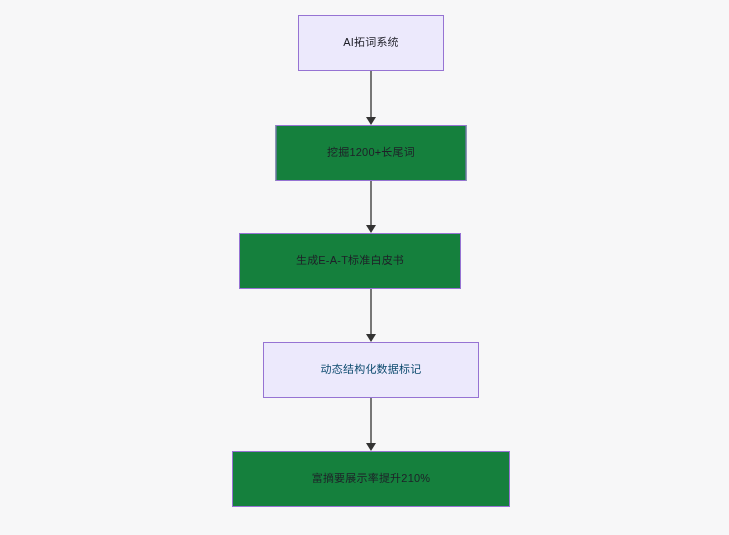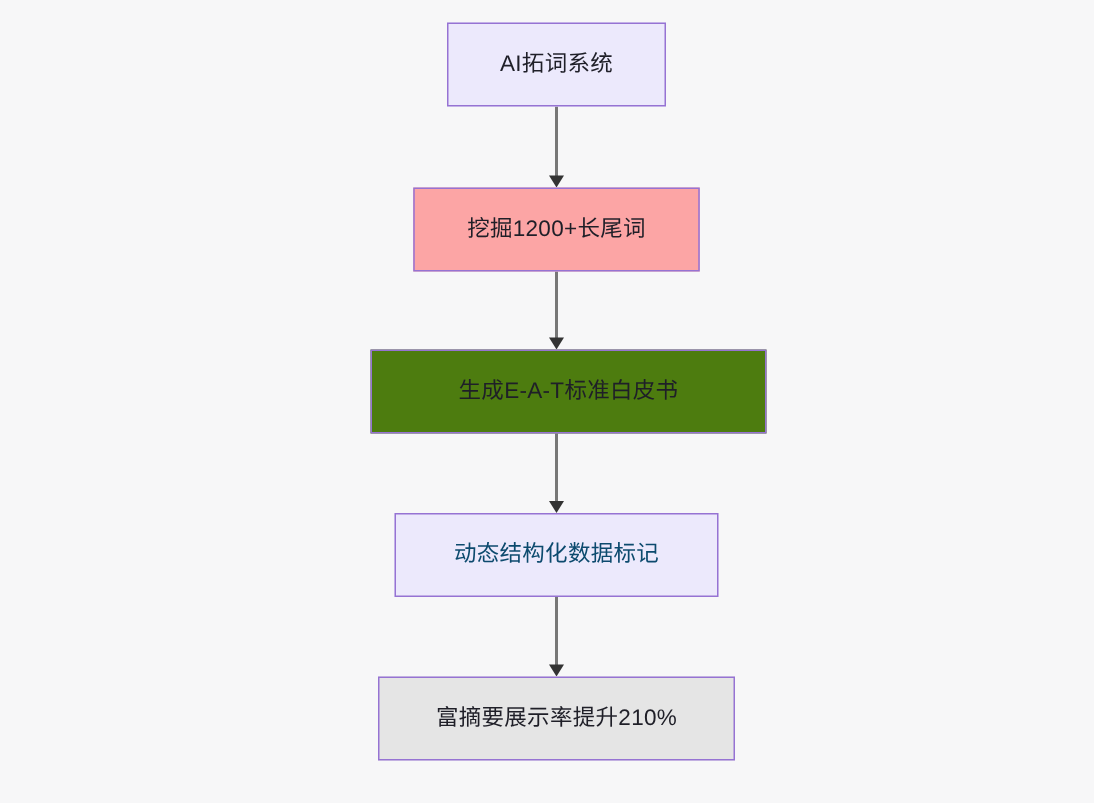--- a/index.html
+++ b/index.html
@@ -24,21 +24,21 @@
     box-sizing: border-box;
     background: #ece9fc;
     border: 1.8px solid #9673d3;
     border-radius: 0;
     display: flex;
     align-items: center;
     justify-content: center;
     transform: translateX(-50%);
   }
   .node-label {
-    font-size: 15px;
+    font-size: 11px;
     line-height: 1.2;
     color: #1f1f28;
     letter-spacing: 0.2px;
     white-space: nowrap;
     text-align: center;
   }
   .edge {
     position: absolute;
     transform: translateX(-50%);
     pointer-events: none;
@@ -79,25 +79,25 @@
       <div class="edge-line" style="height: 46px; background: rgb(119, 119, 119);"></div>
       <div class="edge-arrow" style="border-top-color: rgb(51, 51, 51);"></div>
     </div>
     <div class="edge" style="left: 371px; top: 398px; width: 12px; height: 53px;">
       <div class="edge-line" style="height: 46px; background: rgb(119, 119, 119);"></div>
       <div class="edge-arrow" style="border-top-color: rgb(51, 51, 51);"></div>
     </div>
     <div class="node" style="left: 371px; top: 15px; width: 146px; height: 56px; background: rgb(236, 233, 252); border-color: rgb(150, 115, 211);">
       <span class="node-label" style="color: rgb(31, 31, 40);">AI拓词系统</span>
     </div>
-    <div class="node" style="left: 371px; top: 125px; width: 191px; height: 56px; background: #fca5a5; border-color: rgb(150, 115, 211);">
+    <div class="node" style="left: 371px; top: 125px; width: 191px; height: 56px; background: #15803d; border-color: rgb(150, 115, 211);">
       <span class="node-label" style="color: rgb(31, 31, 40);">挖掘1200+长尾词</span>
     </div>
-    <div class="node" style="left: 379px; top: 233px; width: 264px; height: 56px; background: #4d7c0f; border-color: rgb(150, 115, 211);">
+    <div class="node" style="left: 350px; top: 233px; width: 222px; height: 56px; background: #15803d; border-color: rgb(150, 115, 211);">
       <span class="node-label" style="color: rgb(31, 31, 40);">生成E-A-T标准白皮书</span>
     </div>
     <div class="node" style="left: 371px; top: 342px; width: 216px; height: 56px; background: rgb(236, 233, 252); border-color: rgb(150, 115, 211);">
       <span class="node-label" style="color: #0c4a6e;">动态结构化数据标记</span>
     </div>
-    <div class="node" style="left: 371px; top: 451px; width: 238px; height: 56px; background: #e5e5e5; border-color: rgb(150, 115, 211);">
+    <div class="node" style="left: 371px; top: 451px; width: 278px; height: 56px; background: #15803d; border-color: rgb(150, 115, 211);">
       <span class="node-label" style="color: rgb(31, 31, 40);">富摘要展示率提升210%</span>
     </div>
   </div>
 
 </body></html>

